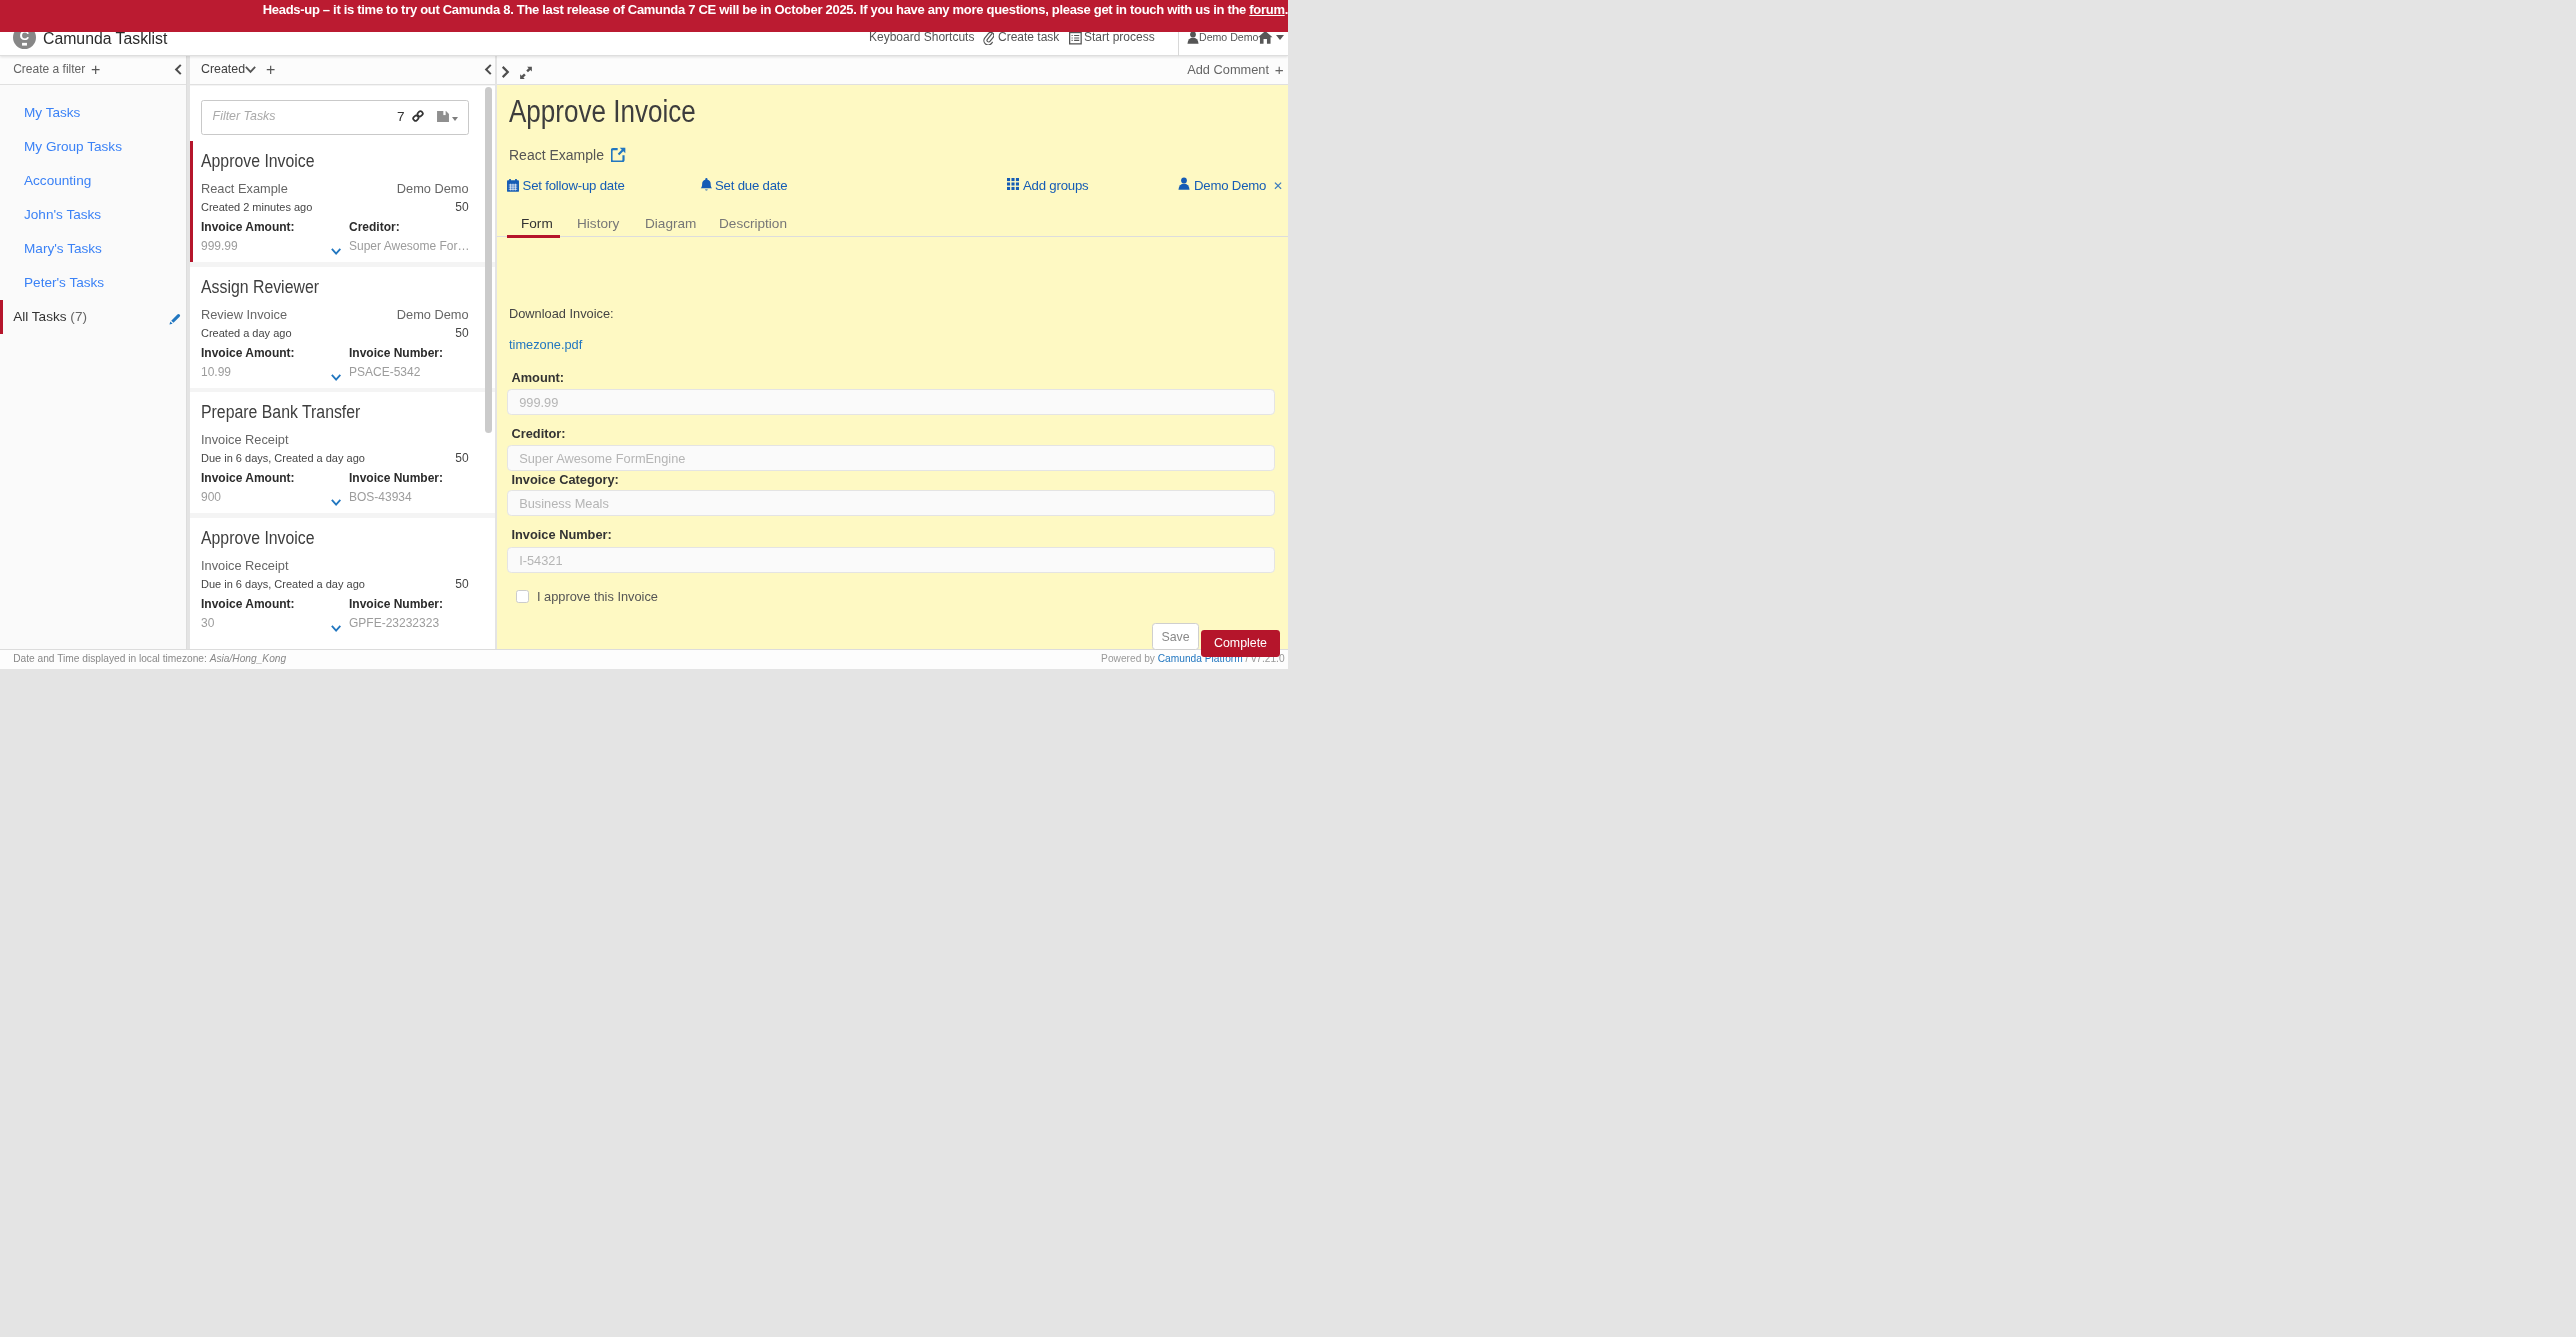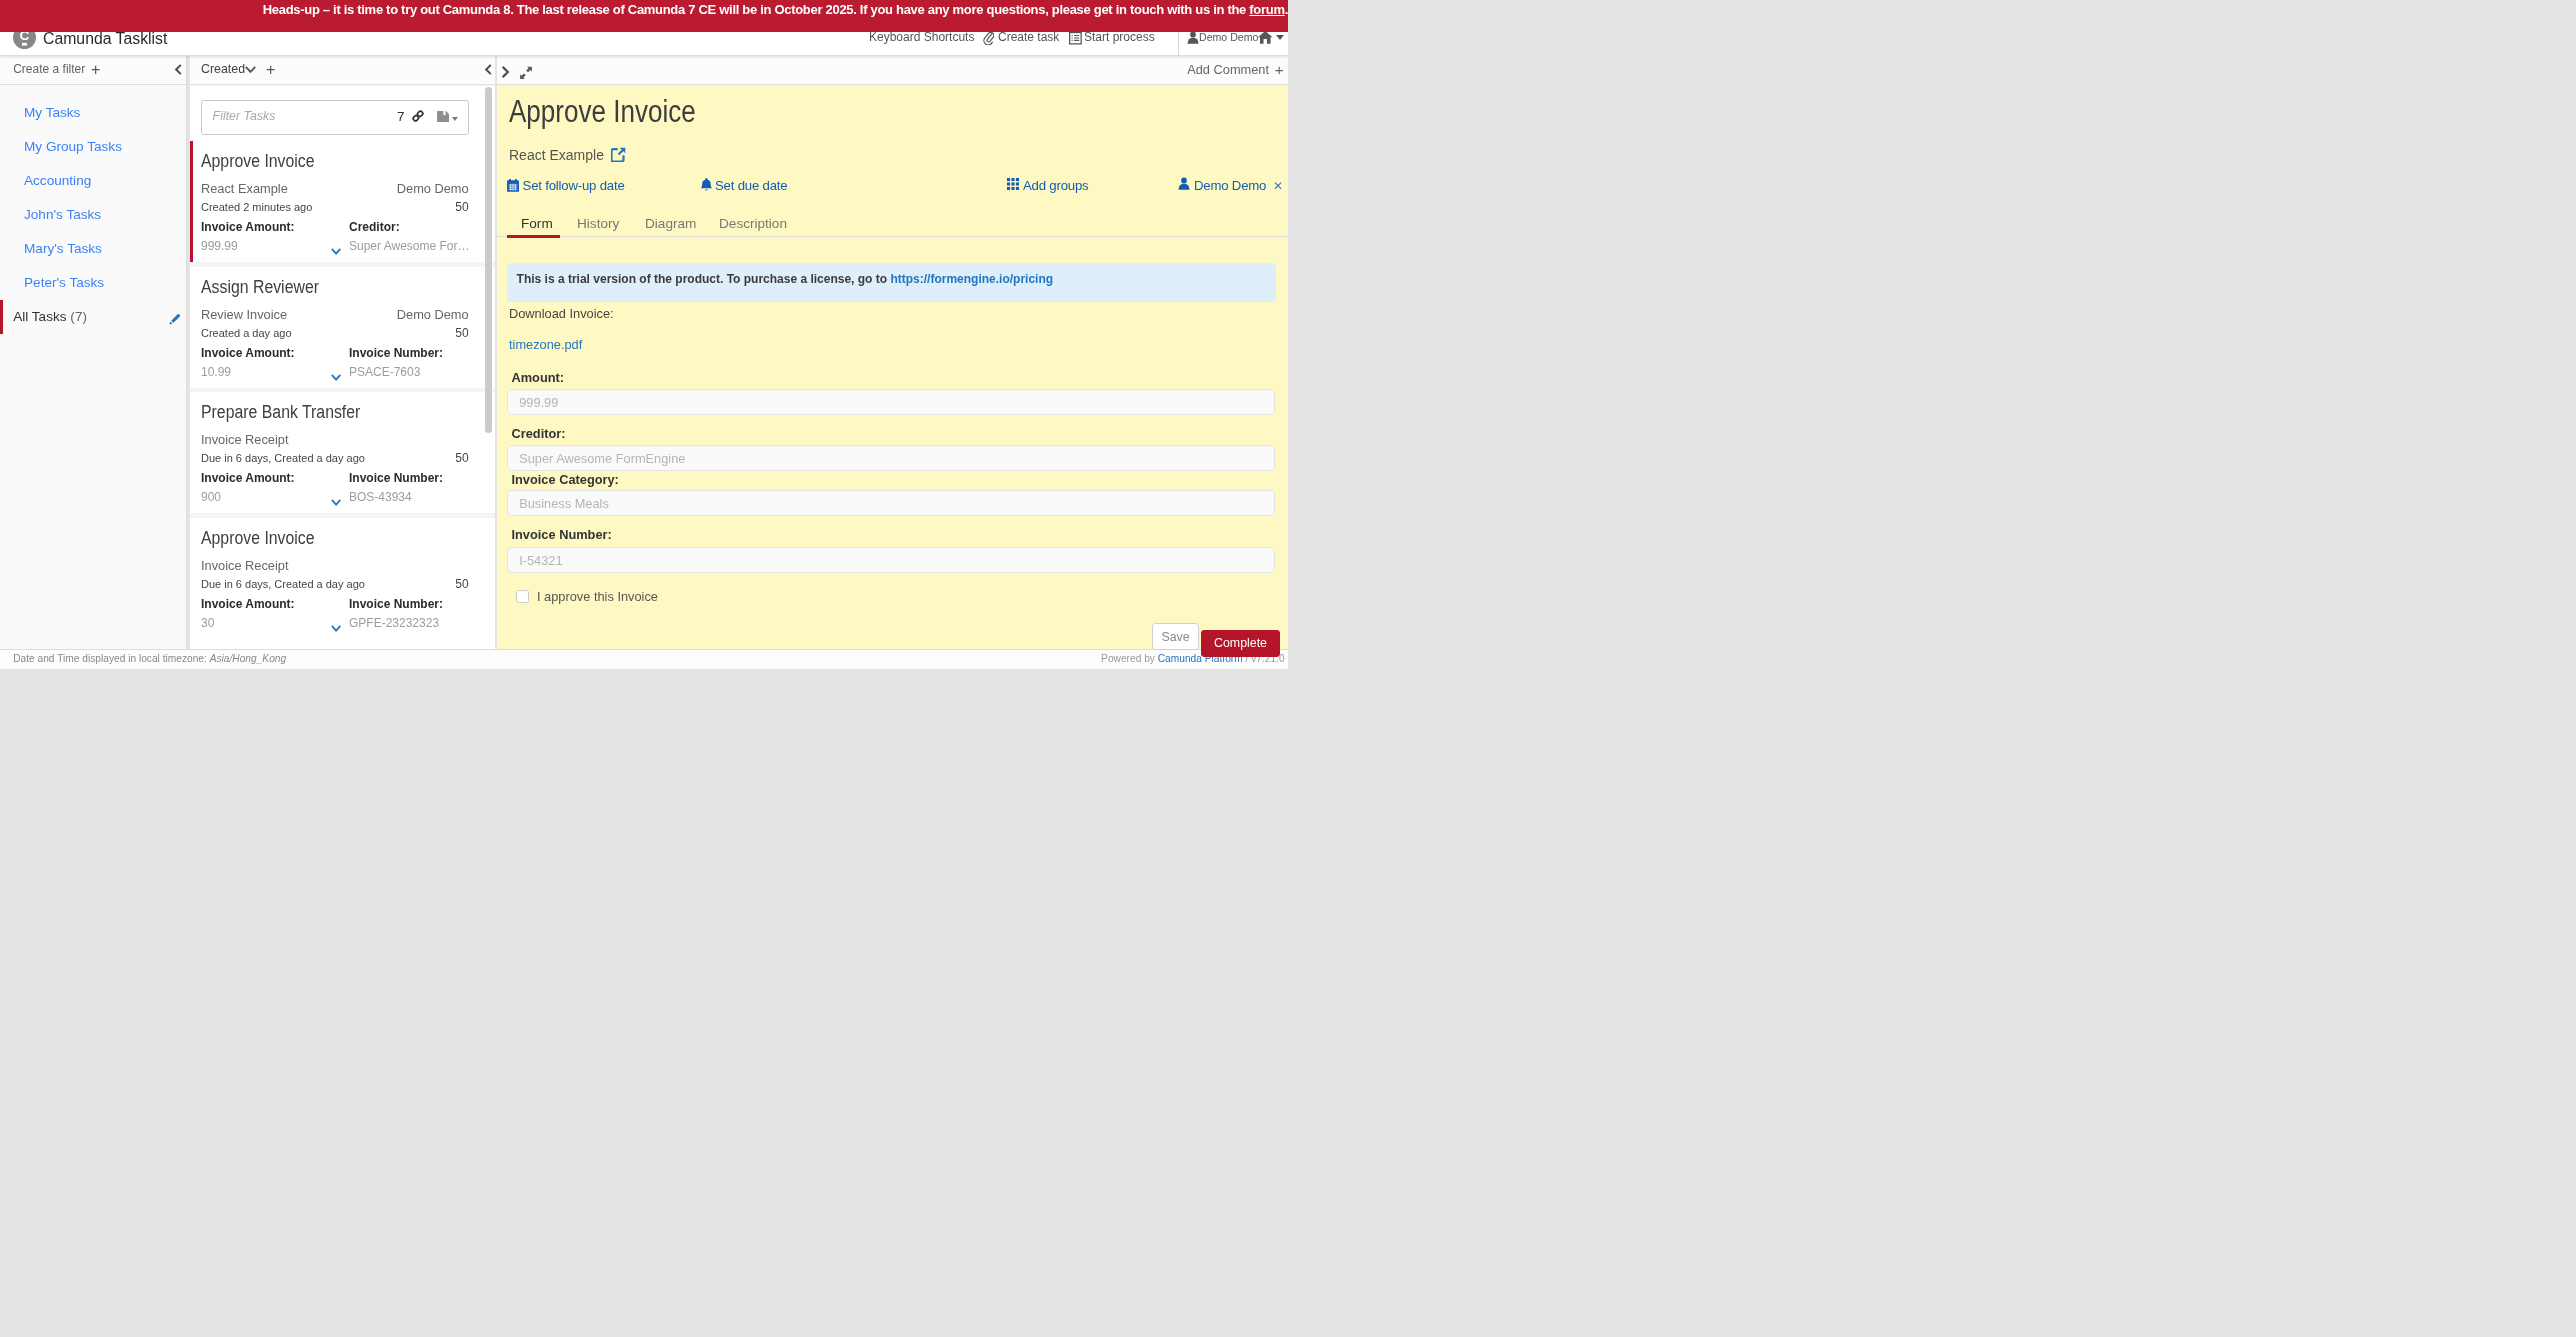--- a/index.html
+++ b/index.html
@@ -147,21 +147,21 @@
     </div>
     <div class="card" style="top:212px">
       <div class="ct">Assign Reviewer</div>
       <div class="r2l">Review Invoice</div>
         <div class="r2r">Demo Demo</div>
       <div class="r3l">Created a day ago</div>
         <div class="r3r">50</div>
       <div class="l1">Invoice Amount:</div>
         <div class="l2">Invoice Number:</div>
       <div class="v1">10.99</div>
-        <div class="v2">PSACE-7603</div>
+        <div class="v2">PSACE-5342</div>
       <svg class="chv" width="10.2" height="6.8" viewBox="0 0 12 8">
           <path d="M1 1 L6 6.5 L11 1" fill="none" stroke="#2277c0" stroke-width="2.2"></path>
         </svg>
     </div>
     <div class="card" style="top:337px">
       <div class="ct">Prepare Bank Transfer</div>
       <div class="r2l">Invoice Receipt</div>
       <div class="r3l">Due in 6 days, Created a day ago</div>
         <div class="r3r">50</div>
       <div class="l1">Invoice Amount:</div>
@@ -269,21 +269,20 @@
     <span class="act" style="left:697px">Demo Demo</span>
     <span class="act" style="left:776px;top:124px;font-size:12px;color:#3c7bbd">✕</span>
 
     <div class="tabline"></div>
     <div class="tabred"></div>
     <span class="tab" style="left:24px;color:#333">Form</span>
     <span class="tab" style="left:80px">History</span>
     <span class="tab" style="left:148px">Diagram</span>
     <span class="tab" style="left:222px">Description</span>
 
-    <div class="alert">This is a trial version of the product. To purchase a license, go to&nbsp;<a>https://formengine.io/pricing</a></div>
     <div class="ftext" style="top:251px">Download Invoice:</div>
     <a class="ftext" style="top:282px;color:#2277c0">timezone.pdf</a>
     <div class="flabel" style="top:315px">Amount:</div>
     <div class="finput" style="top:334px">
         <span>999.99</span>
       </div>
     <div class="flabel" style="top:371px">Creditor:</div>
     <div class="finput" style="top:390px">
         <span>Super Awesome FormEngine</span>
       </div>

